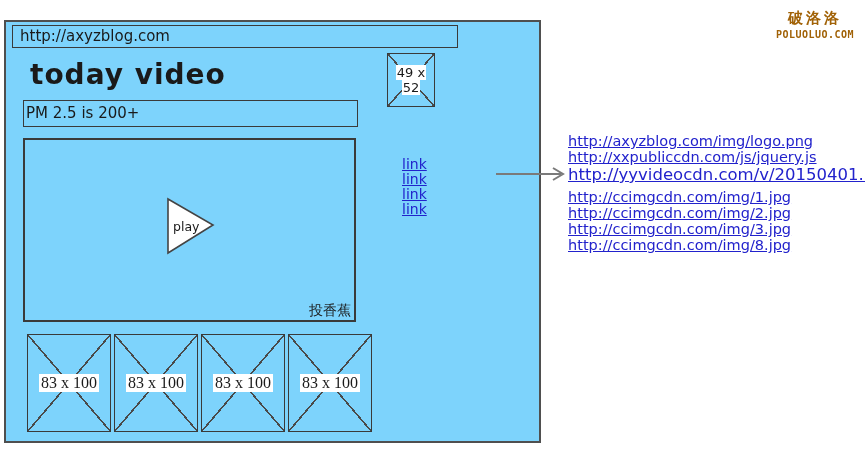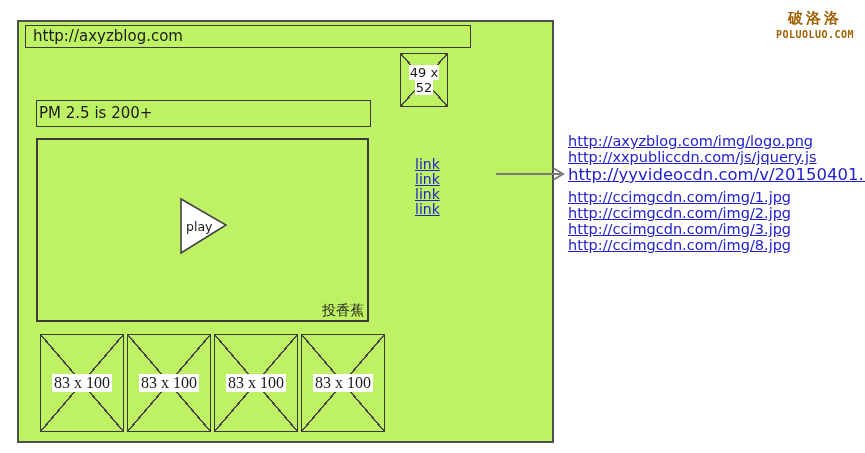--- a/index.html
+++ b/index.html
@@ -5,21 +5,21 @@
   html,body{margin:0;padding:0;background:#ffffff;}
   .stage{
     position:relative;width:865px;height:453px;background:#ffffff;overflow:hidden;
     font-family:"DejaVu Sans", sans-serif;color:#1a1a1a;
   }
   
   .watermark{position:absolute;left:772px;top:10px;width:86px;text-align:center;color:#a16207;}
   .wm-cjk{font-size:15px;font-weight:700;letter-spacing:3px;line-height:17px;}
   .wm-latin{font-family:"DejaVu Sans Mono", monospace;font-size:10px;font-weight:700;letter-spacing:0.5px;margin-top:2px;}
   
-  .frame{position:absolute;left:17px;top:20px;width:537px;height:423px;border:2px solid #4f4f4f;box-sizing:border-box;background:#bef264;}
+  .frame{position:absolute;left:4px;top:20px;width:537px;height:423px;border:2px solid #4f4f4f;box-sizing:border-box;background:#7dd3fc;}
   .url-bar{position:absolute;left:6px;top:3px;width:446px;height:23px;border:1px solid #3a3a3a;box-sizing:border-box;
     font-size:15px;line-height:21px;padding:0 7px;white-space:nowrap;overflow:hidden;}
   .heading{position:absolute;left:24px;top:36px;margin:0;font-size:28px;font-weight:700;letter-spacing:1px;}
   .pm-box{position:absolute;left:17px;top:78px;width:335px;height:27px;border:1px solid #3a3a3a;box-sizing:border-box;
     font-size:15px;line-height:24px;padding:0 2px;}
   
   .xbox{
     border:1px solid #3a3a3a;box-sizing:border-box;background:
       linear-gradient(to top right,    transparent calc(50% - 0.8px), #4a4a4a calc(50% - 0.8px), #4a4a4a calc(50% + 0.8px), transparent calc(50% + 0.8px)),
       linear-gradient(to bottom right, transparent calc(50% - 0.8px), #4a4a4a calc(50% - 0.8px), #4a4a4a calc(50% + 0.8px), transparent calc(50% + 0.8px));
@@ -62,20 +62,21 @@
 
     <div class="url-bar">
       <span>http://axyzblog.com</span>
     </div>
 
     <div class="xbox ph49">
       <span>49 x</span>
       <span>52</span>
     </div>
 
+    <h1 class="heading">today video</h1>
 
     <div class="pm-box">PM 2.5 is 200+</div>
 
     <div class="video-box">
       <div class="play-btn">
         <svg width="50" height="58" viewBox="0 0 50 58">
           <polygon points="2,2 47,28 2,56" fill="#ffffff" stroke="#444444" stroke-width="1.6"></polygon>
         </svg>
         <span class="play-label">play</span>
       </div>

